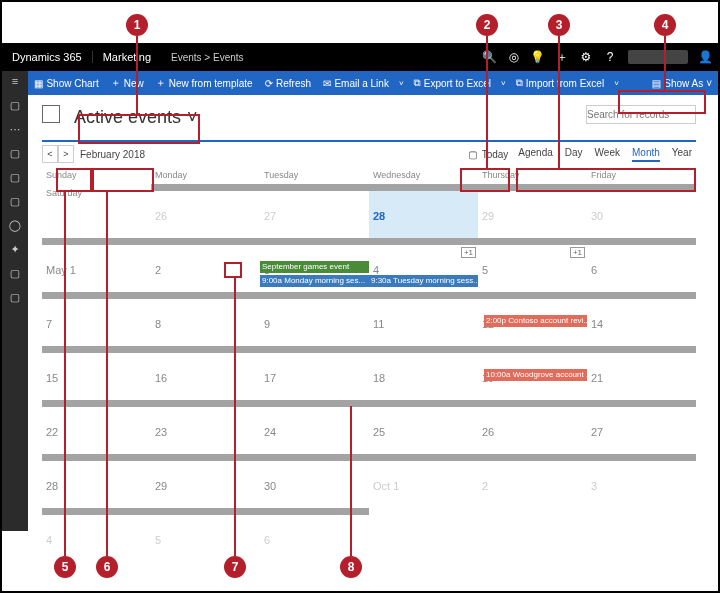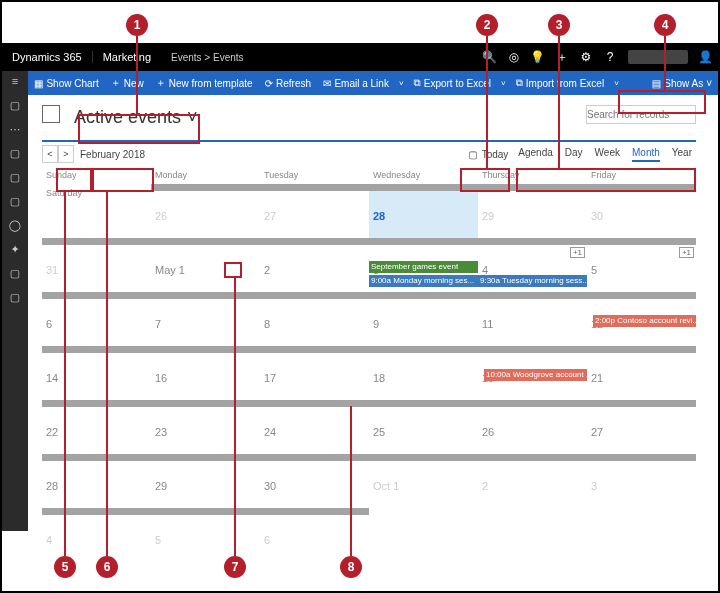--- a/index.html
+++ b/index.html
@@ -155,23 +155,20 @@
       </div>
     <div class="cell today">
         <div class="dnum">28</div>
       </div>
     <div class="cell out">
         <div class="dnum">29</div>
       </div>
     <div class="cell out">
         <div class="dnum">30</div>
       </div>
-    <div class="cell out">
-        <div class="dnum">31</div>
-      </div>
     <div class="cell">
         <div class="dnum">May 1</div>
       </div>
 
     <div class="cell">
         <div class="dnum">2</div>
       </div>
     <div class="cell">
       <div class="dnum">3</div>
       <div class="ev green" style="left:0;right:-100%;top:16px">September games event</div>
@@ -201,20 +198,23 @@
       </div>
     <div class="cell">
         <div class="dnum">11</div>
       </div>
     <div class="cell">
       <div class="dnum">12</div>
       <div class="ev red" style="left:6px;right:0;top:16px">2:00p Contoso account revi...</div>
     </div>
     <div class="cell">
         <div class="dnum">14</div>
+      </div>
+    <div class="cell">
+        <div class="dnum">15</div>
       </div>
 
     <div class="cell">
         <div class="dnum">16</div>
       </div>
     <div class="cell">
         <div class="dnum">17</div>
       </div>
     <div class="cell">
         <div class="dnum">18</div>

